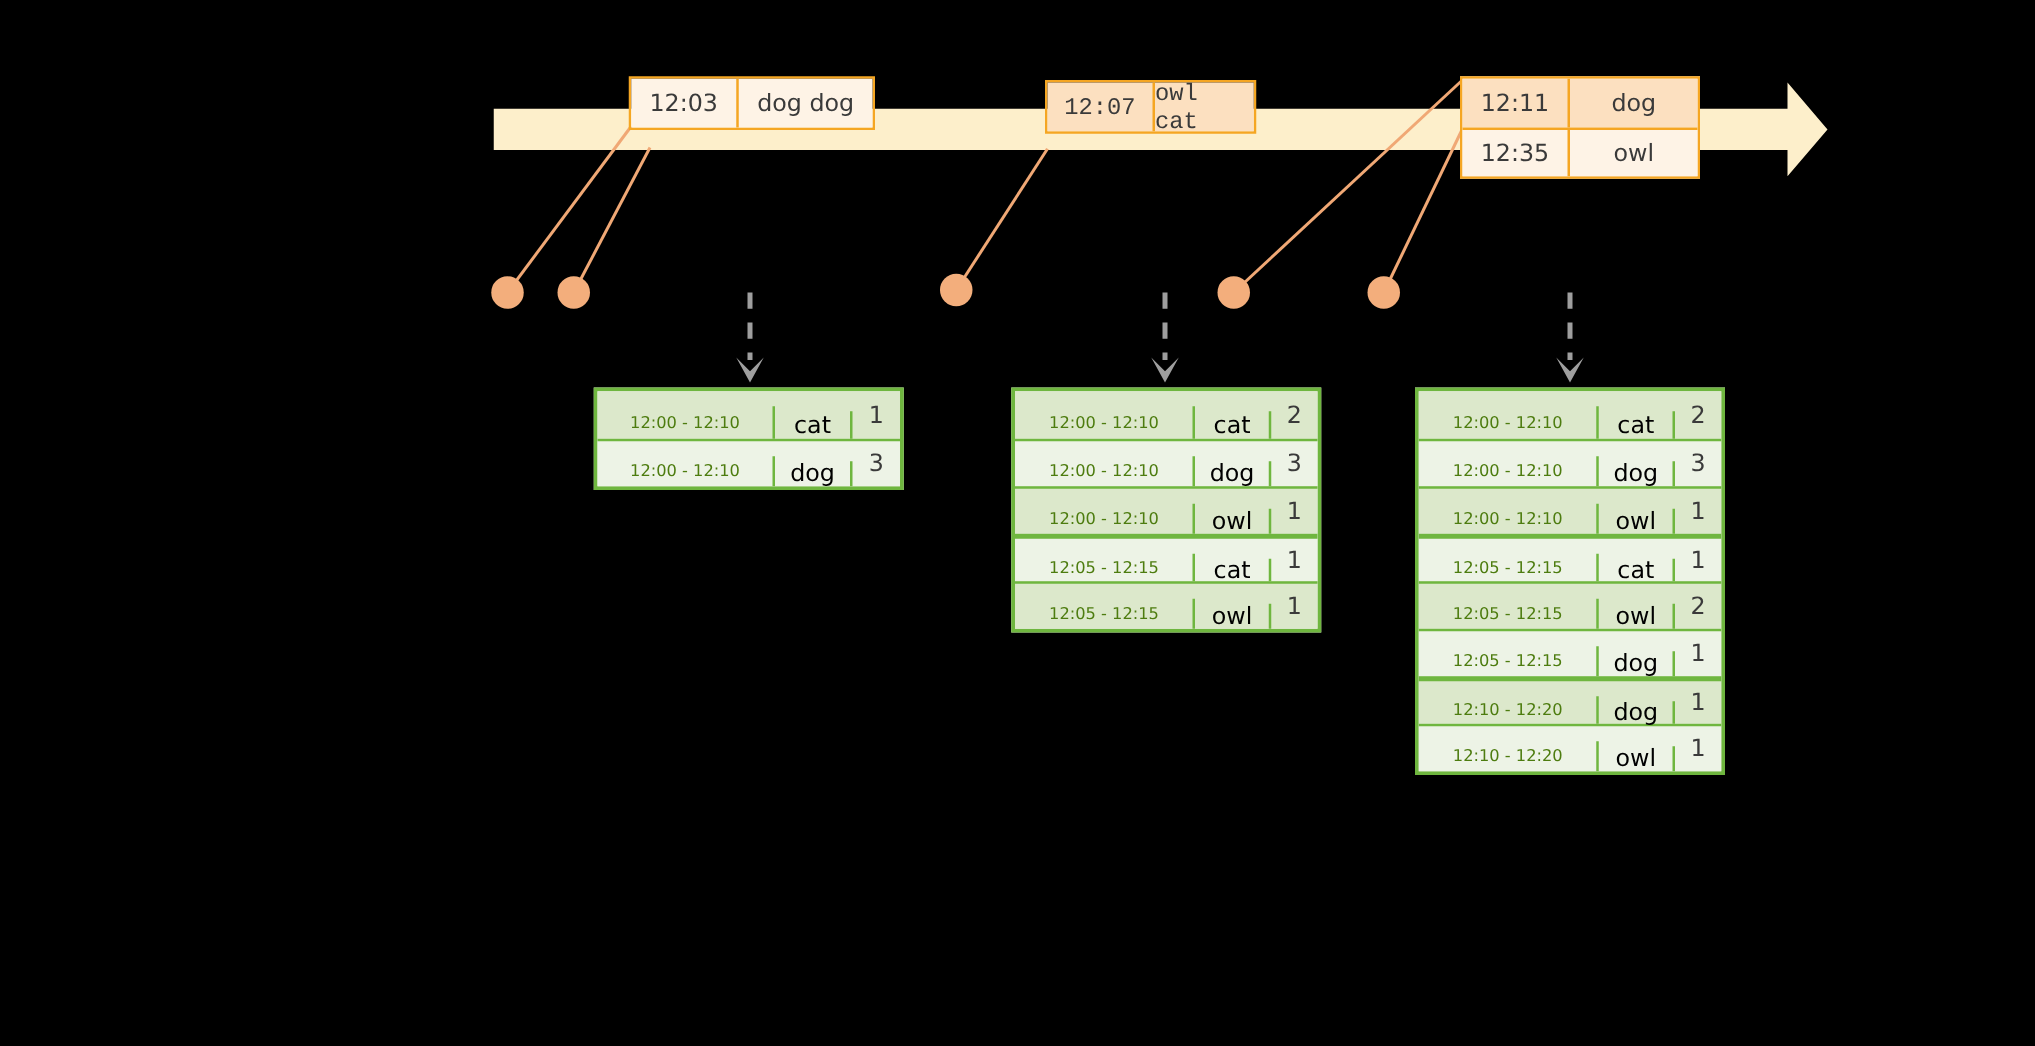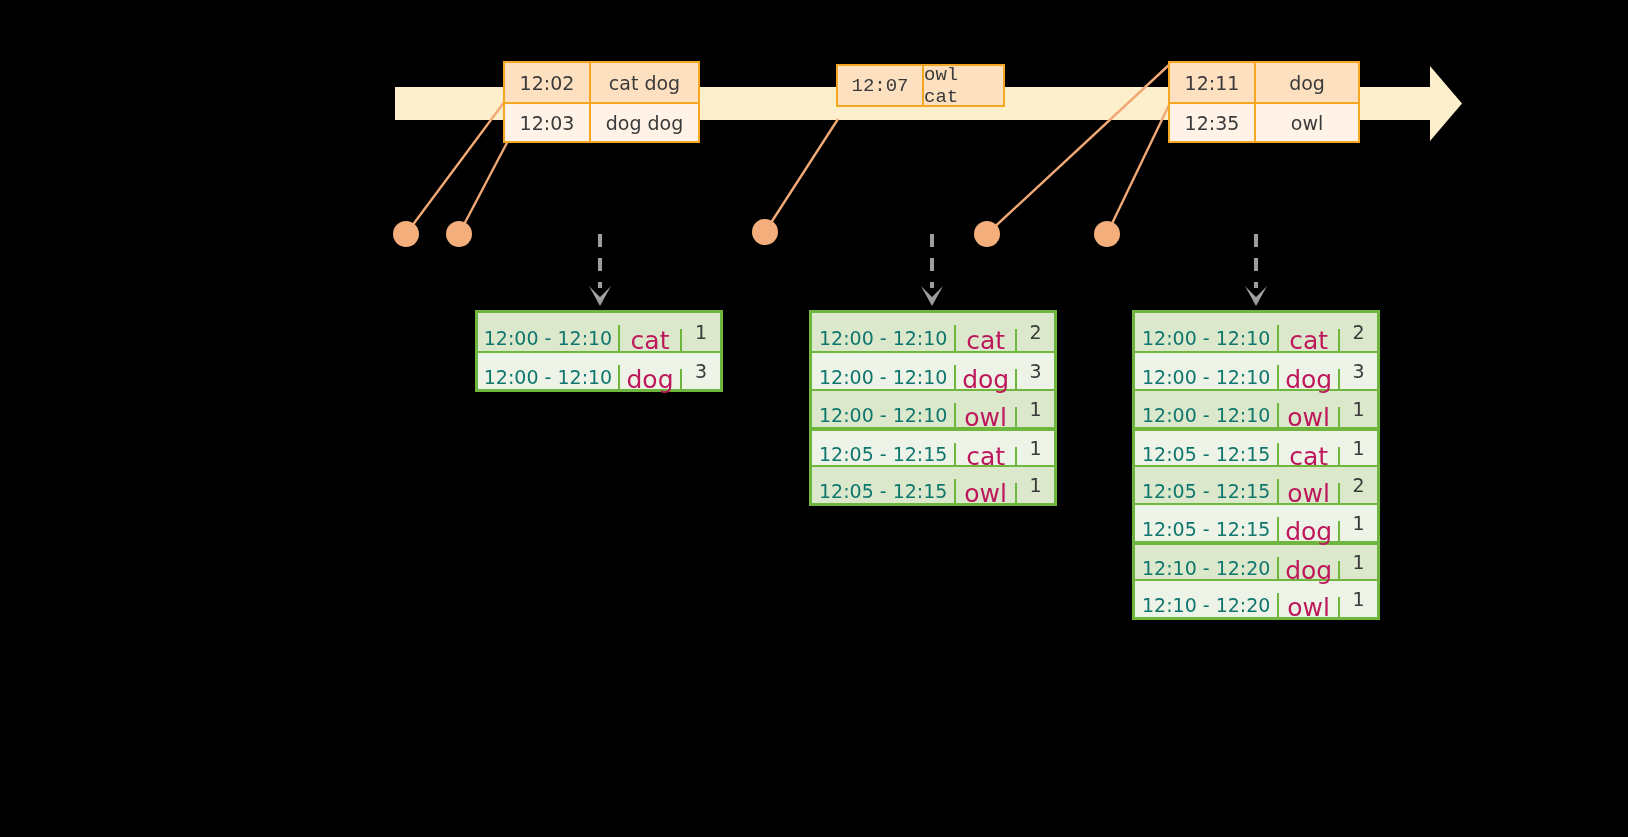--- a/index.html
+++ b/index.html
@@ -76,32 +76,32 @@
     box-sizing: border-box;
   }
   .rrow.shade { background: #DCE8CB; }
   .rrow.plain { background: #EDF3E6; }
   .rrow + .rrow { border-top: 2px solid #6FB63F; }
   .rrow.sep { border-top-width: 4px; }
   .rwin {
     display: flex;
     align-items: center;
     justify-content: center;
-    font-size: 19px;
-    color: #0f766e;
+    font-size: 13px;
+    color: #4d7c0f;
     border-right: 2px solid #6FB63F;
     box-sizing: border-box;
     margin-top: 12px;
   }
   .rkey {
     display: flex;
     align-items: center;
     justify-content: center;
-    font-size: 25px;
-    color: #be185d;
+    font-size: 19px;
+    color: #000000;
     border-right: 2px solid #6FB63F;
     box-sizing: border-box;
     margin-top: 16px;
   }
   .rcnt {
     display: flex;
     align-items: center;
     justify-content: center;
     font-size: 19px;
     color: #3a3a3a;
@@ -155,24 +155,20 @@
         </g>
         <g>
           <line x1="1256" y1="234" x2="1256" y2="288" stroke="#9E9E9E" stroke-width="4" stroke-dasharray="13 11"></line>
           <path d="M 1245 286 L 1256 306 L 1267 286 L 1256 297 Z" fill="#9E9E9E"></path>
         </g>
       </g>
   </svg>
 
   <div id="event-groups">
       <div class="ev-group" style="left: 503px; top: 61px; width: 197px;">
-        <div class="ev-row shade">
-          <div class="ev-time">12:02</div>
-          <div class="ev-words">cat dog</div>
-        </div>
         <div class="ev-row plain">
           <div class="ev-time">12:03</div>
           <div class="ev-words">dog dog</div>
         </div>
       </div>
       <div class="ev-group" style="left: 836px; top: 64px; width: 169px; font-family: Liberation Mono, monospace;">
         <div class="ev-row shade">
           <div class="ev-time">12:07</div>
           <div class="ev-words">owl cat</div>
         </div>

